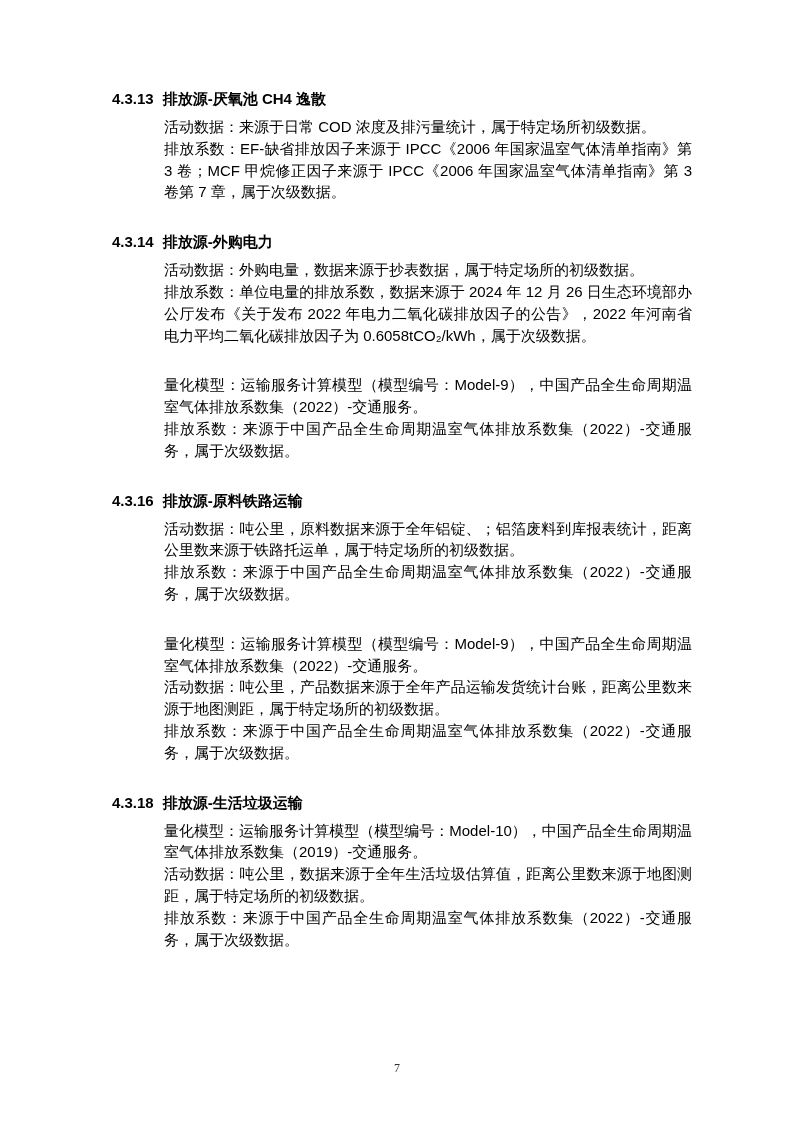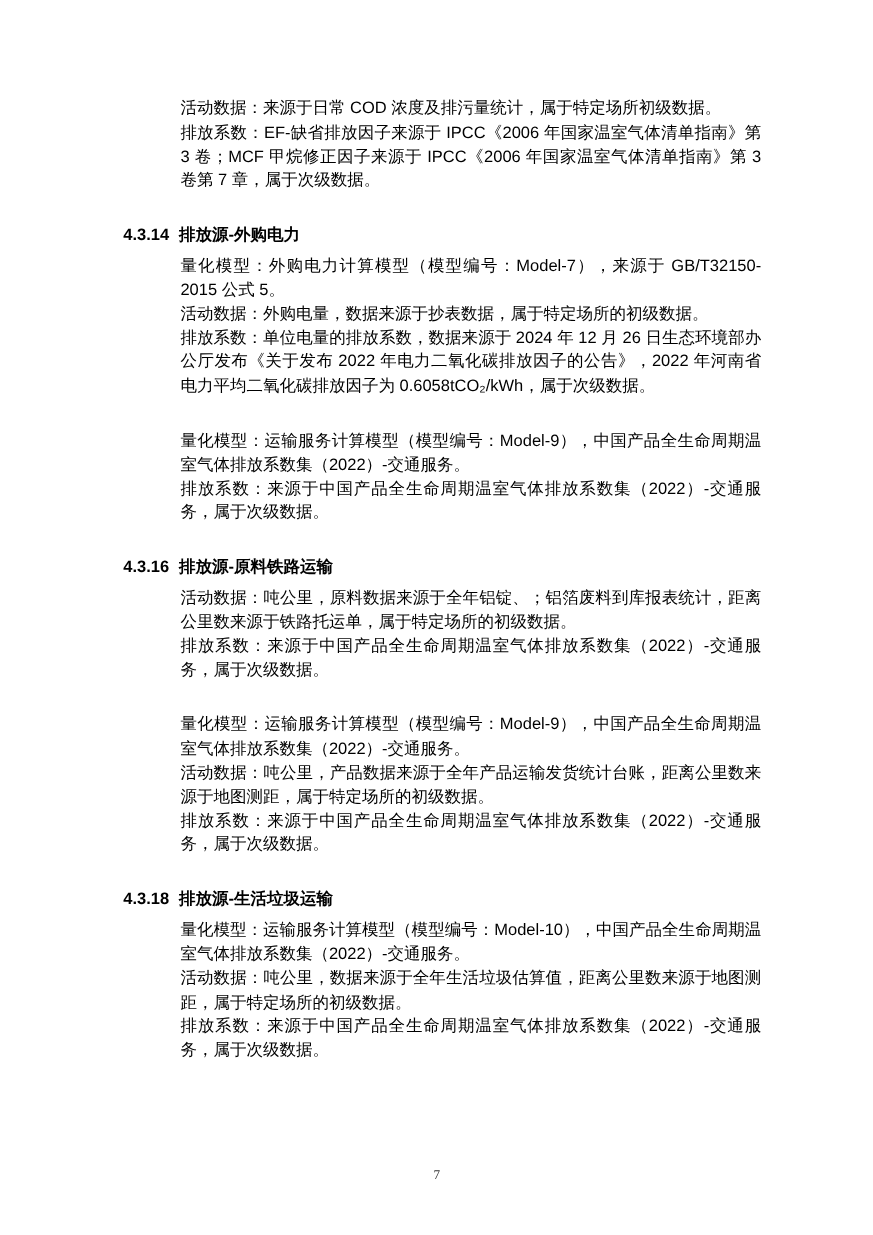--- a/index.html
+++ b/index.html
@@ -48,30 +48,33 @@
     color: #333333;
   }
 </style>
 </head>
 <body>
 
 <div class="page">
   <div class="content">
 
     <section class="doc-section">
+      <h3 class="sec-heading">
+        <span class="sec-num">4.3.13</span>
+        <span class="sec-title">排放源-厌氧池 CH4 逸散</span>
+      </h3>
       <p class="sec-para">活动数据：来源于日常 COD 浓度及排污量统计，属于特定场所初级数据。</p>
       <p class="sec-para">排放系数：EF-缺省排放因子来源于 IPCC《2006 年国家温室气体清单指南》第 3 卷；MCF 甲烷修正因子来源于 IPCC《2006 年国家温室气体清单指南》第 3 卷第 7 章，属于次级数据。</p>
     </section>
 
     <section class="doc-section">
       <h3 class="sec-heading">
         <span class="sec-num">4.3.14</span>
         <span class="sec-title">排放源-外购电力</span>
       </h3>
-      <p class="sec-para">量化模型：外购电力计算模型（模型编号：Model-7），来源于 GB/T32150-2015 公式 5。</p>
       <p class="sec-para">活动数据：外购电量，数据来源于抄表数据，属于特定场所的初级数据。</p>
       <p class="sec-para">排放系数：单位电量的排放系数，数据来源于 2024 年 12 月 26 日生态环境部办公厅发布《关于发布 2022 年电力二氧化碳排放因子的公告》，2022 年河南省电力平均二氧化碳排放因子为 0.6058tCO₂/kWh，属于次级数据。</p>
     </section>
 
     <section class="doc-section">
       <p class="sec-para">量化模型：运输服务计算模型（模型编号：Model-9），中国产品全生命周期温室气体排放系数集（2022）-交通服务。</p>
       <p class="sec-para">排放系数：来源于中国产品全生命周期温室气体排放系数集（2022）-交通服务，属于次级数据。</p>
     </section>
 
     <section class="doc-section">
@@ -87,21 +90,21 @@
       <p class="sec-para">量化模型：运输服务计算模型（模型编号：Model-9），中国产品全生命周期温室气体排放系数集（2022）-交通服务。</p>
       <p class="sec-para">活动数据：吨公里，产品数据来源于全年产品运输发货统计台账，距离公里数来源于地图测距，属于特定场所的初级数据。</p>
       <p class="sec-para">排放系数：来源于中国产品全生命周期温室气体排放系数集（2022）-交通服务，属于次级数据。</p>
     </section>
 
     <section class="doc-section">
       <h3 class="sec-heading">
         <span class="sec-num">4.3.18</span>
         <span class="sec-title">排放源-生活垃圾运输</span>
       </h3>
-      <p class="sec-para">量化模型：运输服务计算模型（模型编号：Model-10），中国产品全生命周期温室气体排放系数集（2022）-交通服务。</p>
+      <p class="sec-para">量化模型：运输服务计算模型（模型编号：Model-10），中国产品全生命周期温室气体排放系数集（2019）-交通服务。</p>
       <p class="sec-para">活动数据：吨公里，数据来源于全年生活垃圾估算值，距离公里数来源于地图测距，属于特定场所的初级数据。</p>
       <p class="sec-para">排放系数：来源于中国产品全生命周期温室气体排放系数集（2022）-交通服务，属于次级数据。</p>
     </section>
 
   </div>
 
   <div class="page-number">7</div>
 </div>
 
 </body></html>

